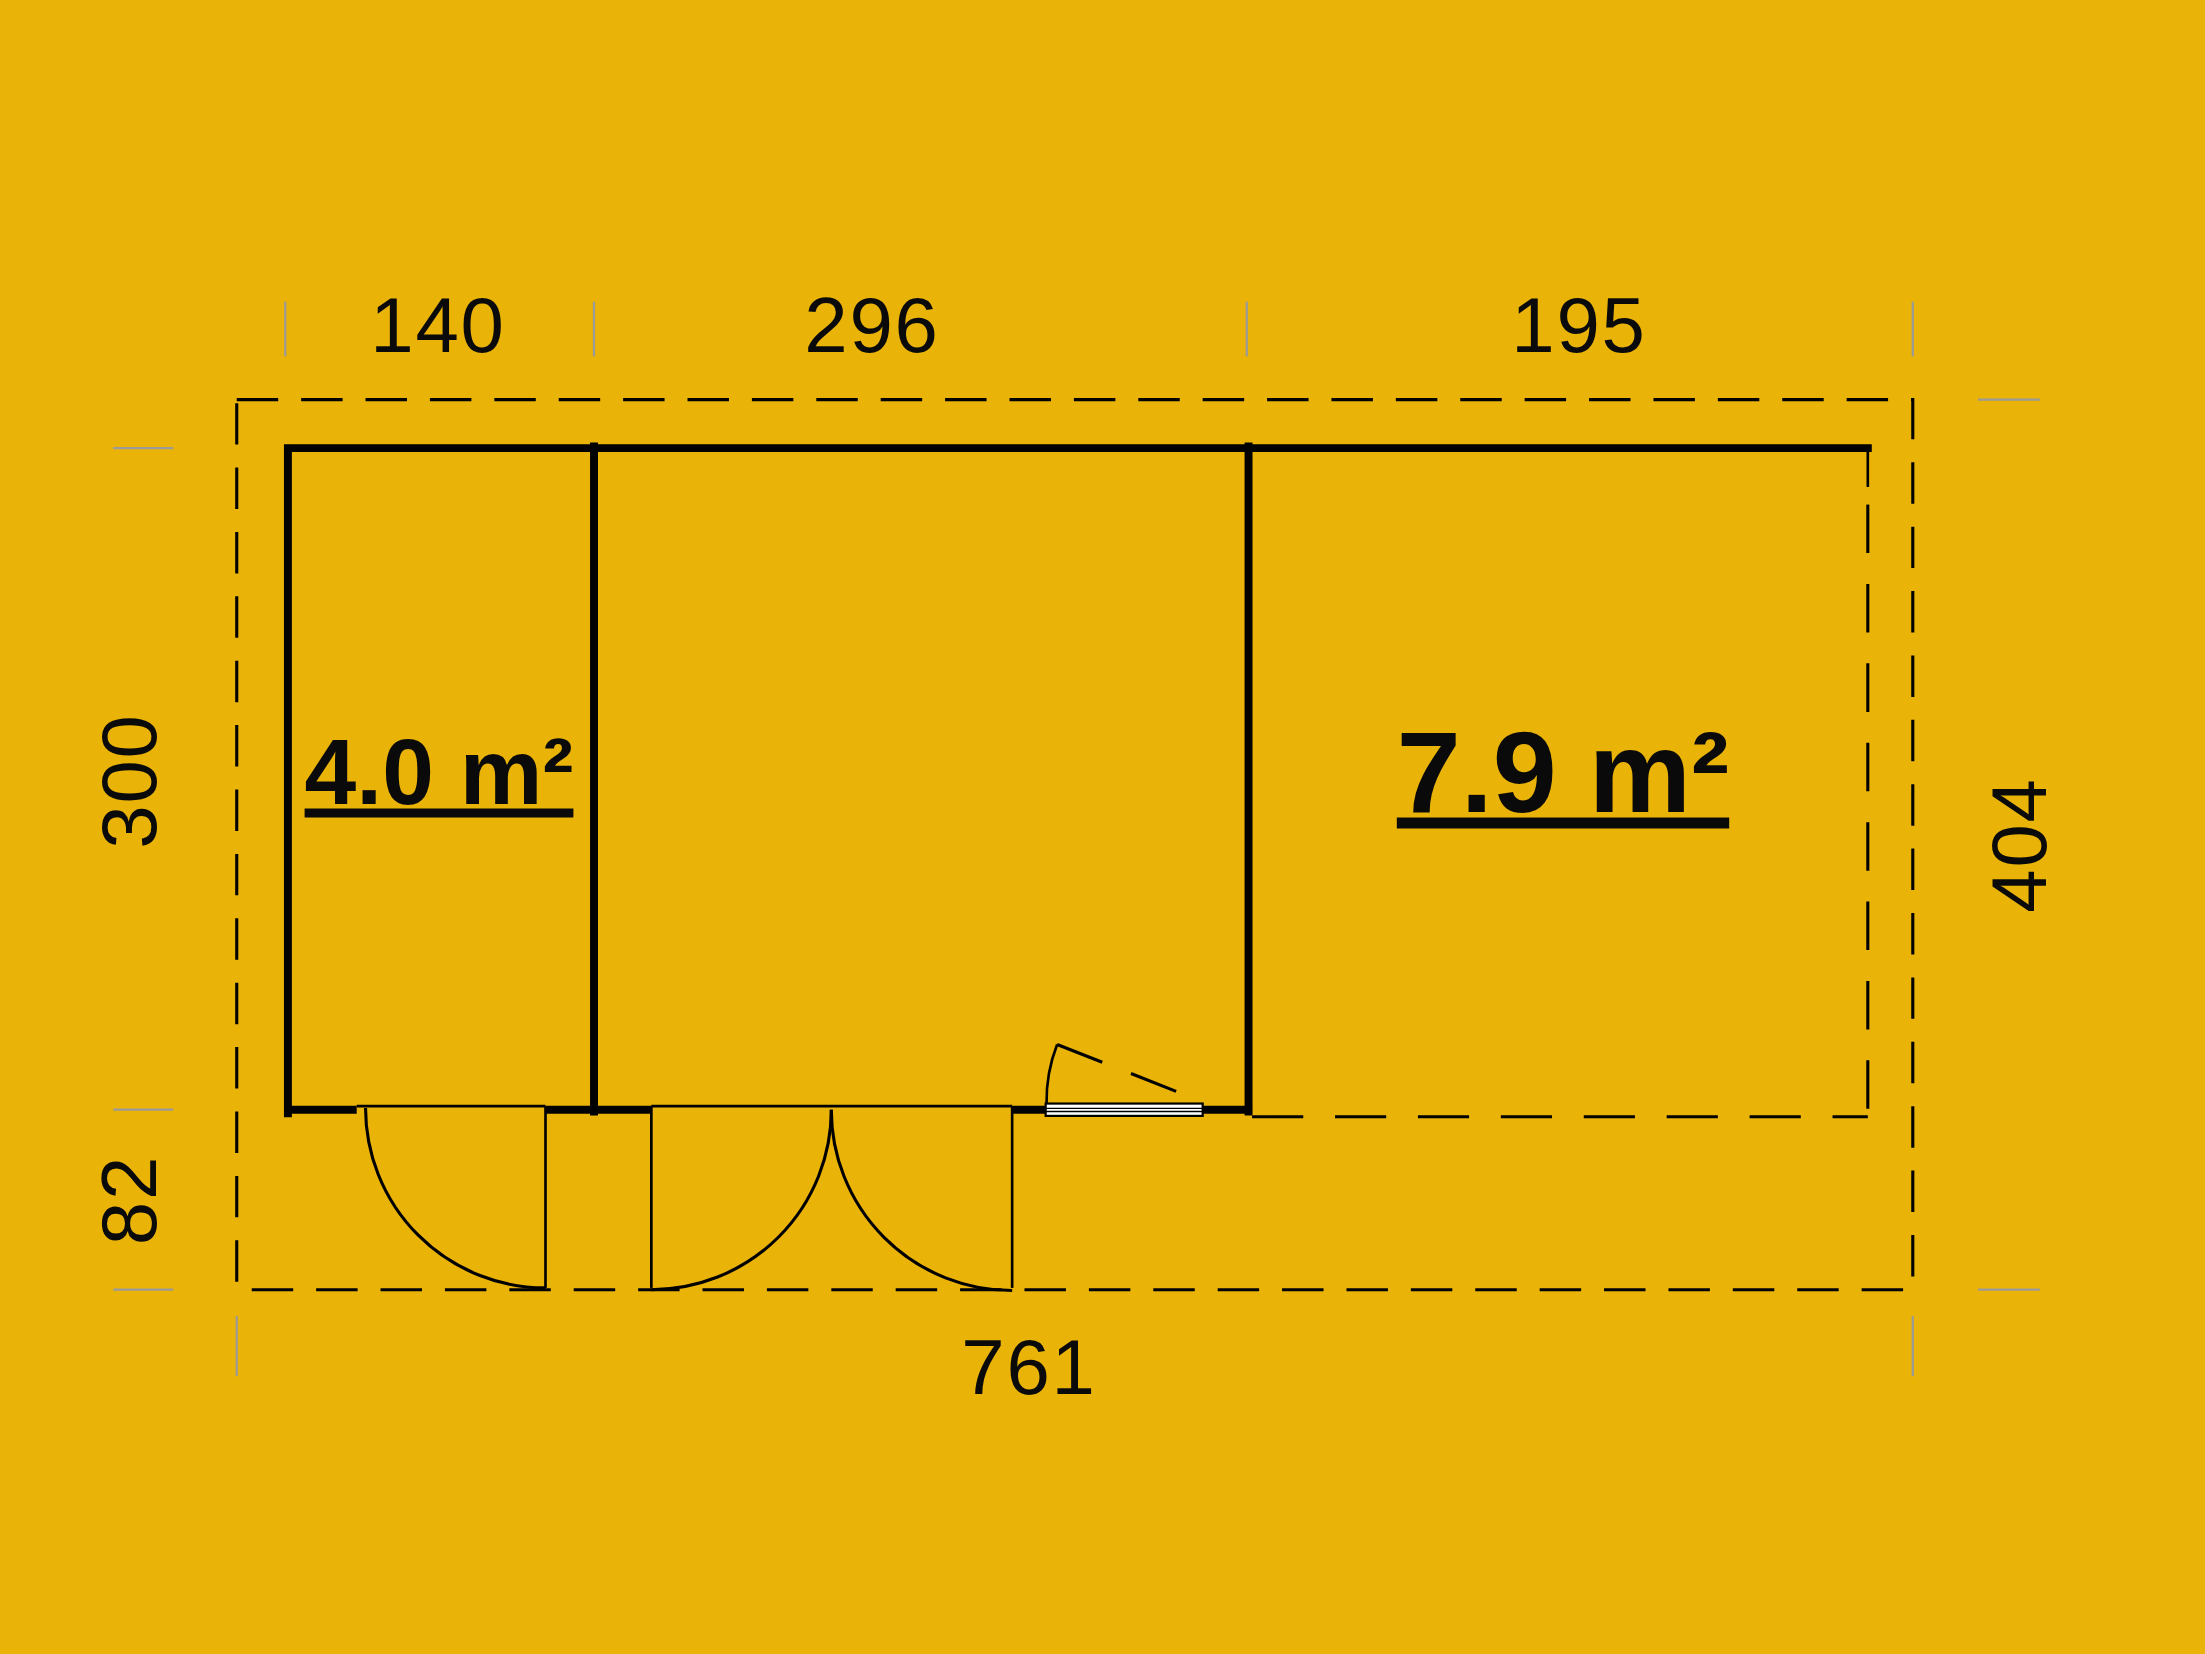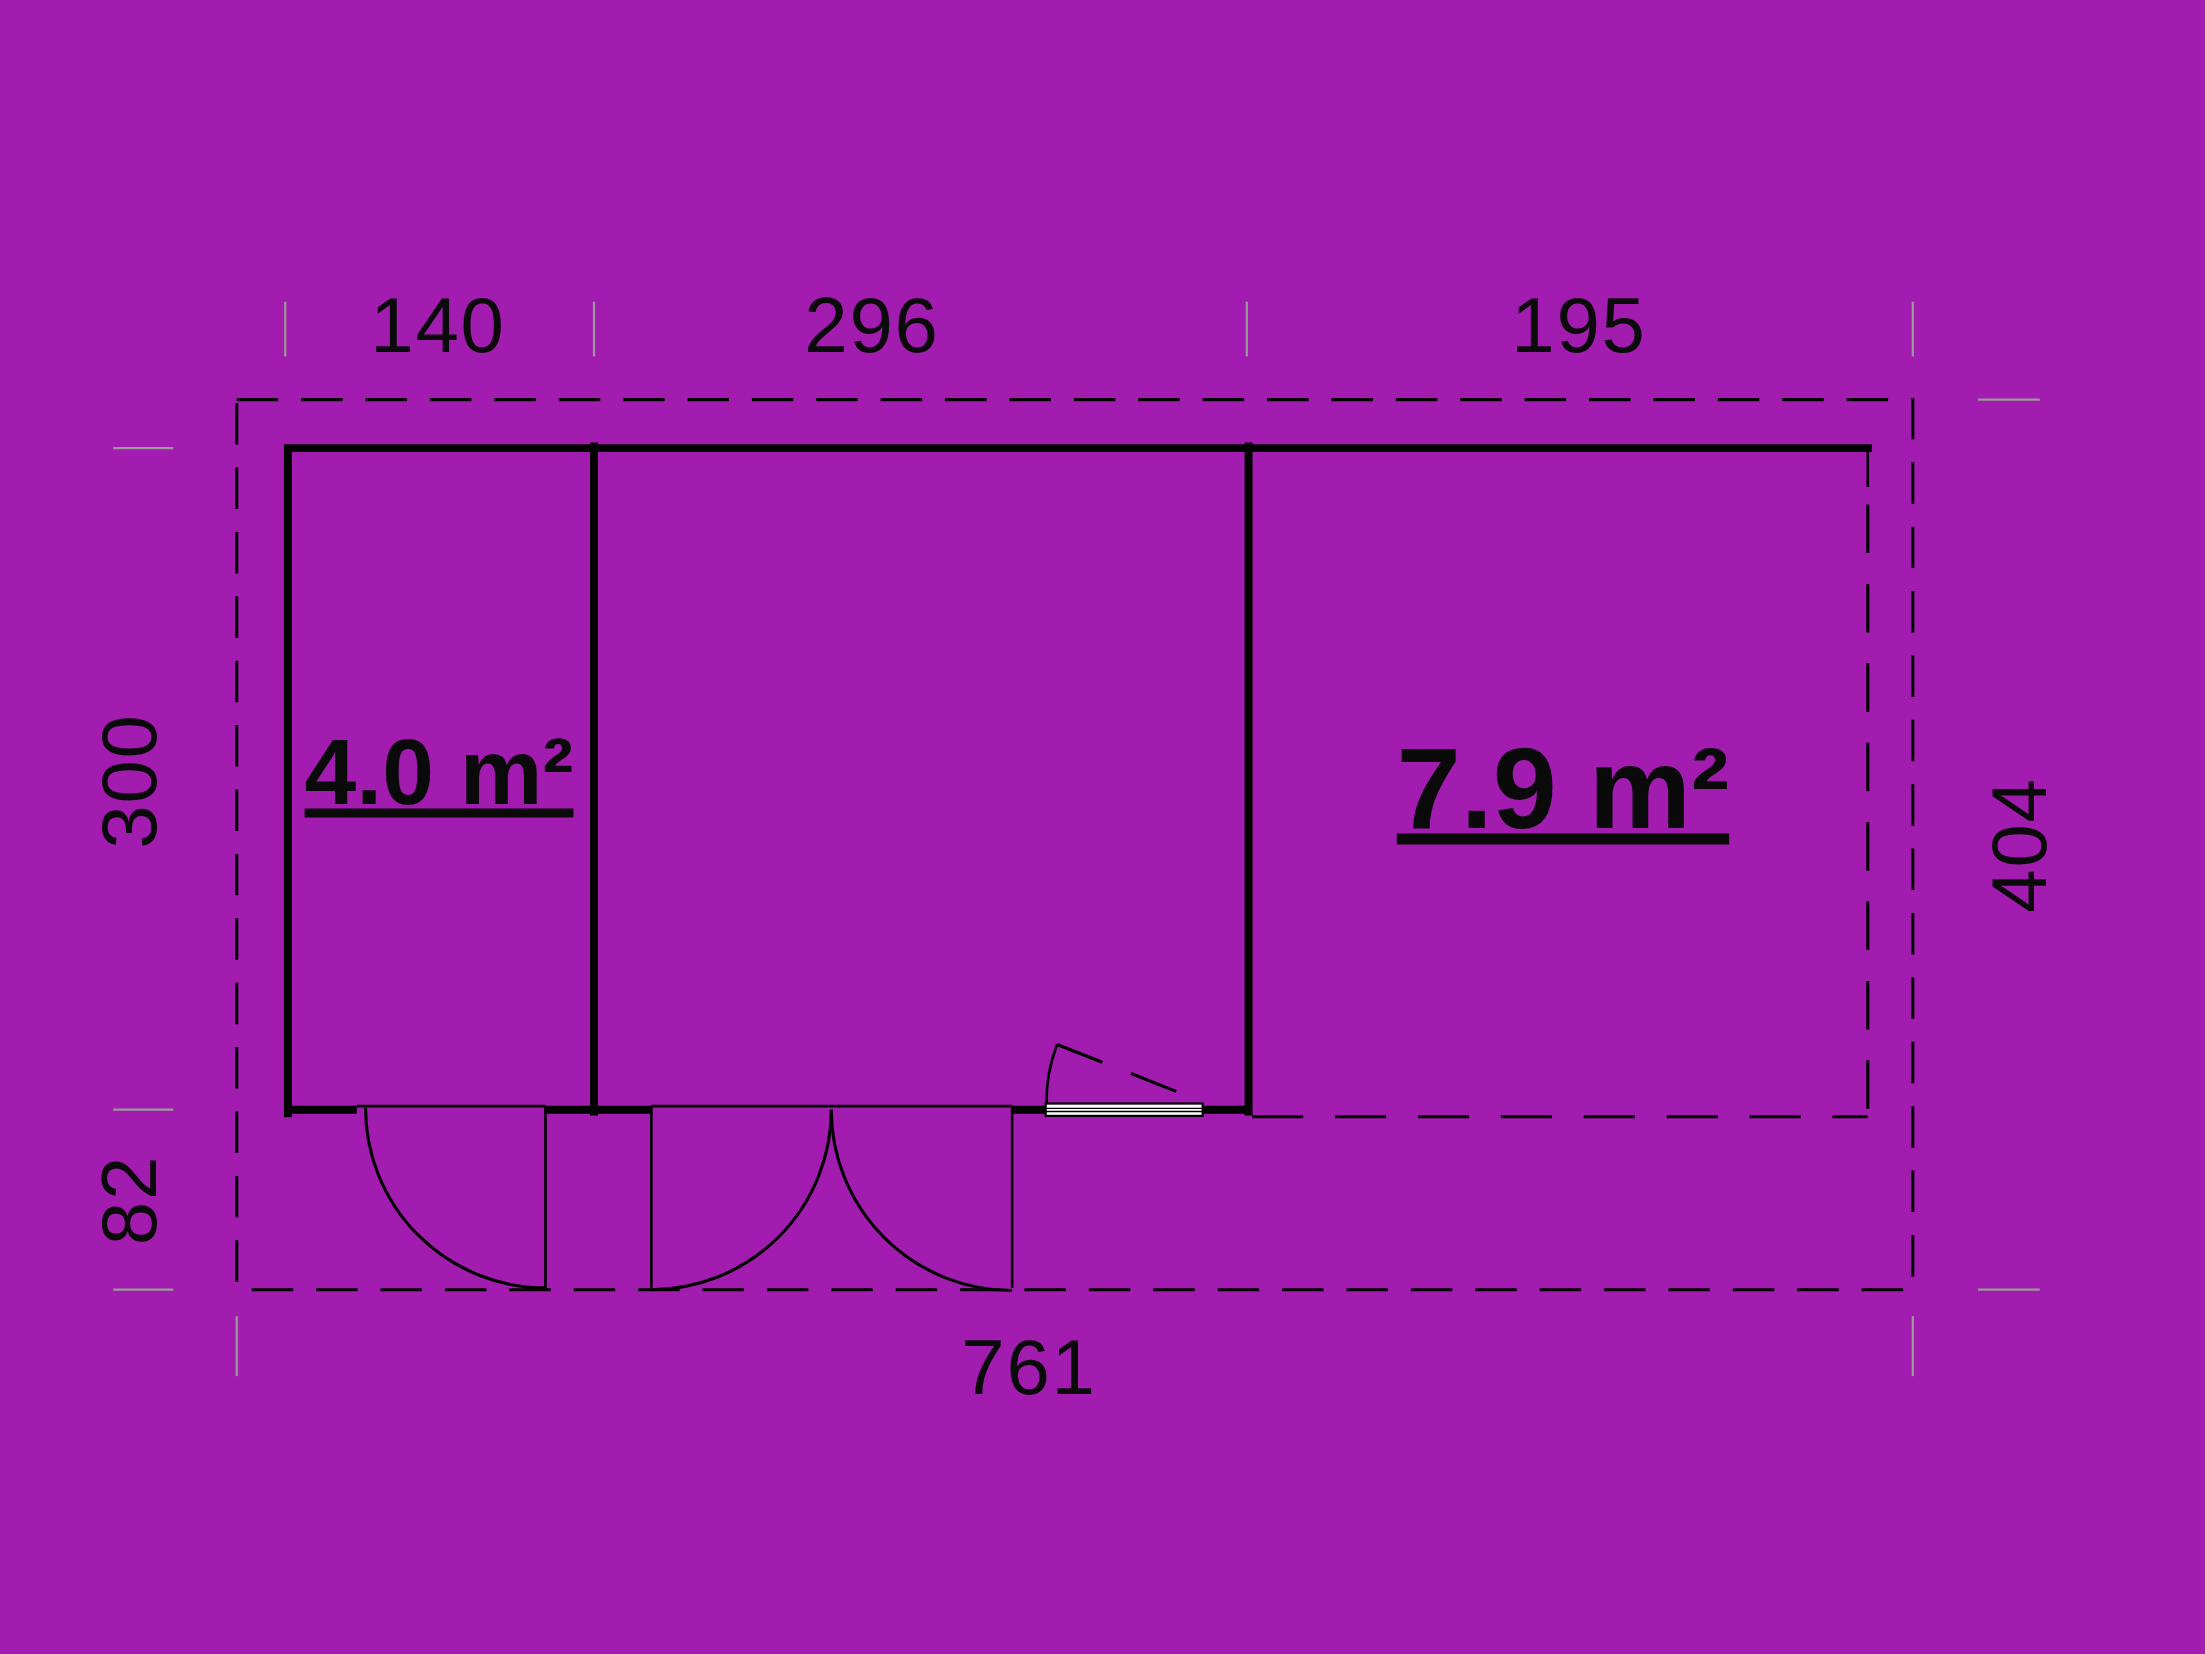--- a/index.html
+++ b/index.html
@@ -4,21 +4,21 @@
 <style>
   html, body {
     margin: 0;
     padding: 0;
     background: #ffffff;
   }
   .canvas {
     position: relative;
     width: 2206px;
     height: 1654px;
-    background: #a21caf;
+    background: #eab308;
     font-family: "Liberation Sans", sans-serif;
     overflow: hidden;
   }
   .canvas svg {
     position: absolute;
     left: 0;
     top: 0;
   }
   .lbl {
     position: absolute;
@@ -34,21 +34,21 @@
     font-size: 78px;
     font-weight: 400;
     letter-spacing: 1.8px;
   }
   .room {
     font-weight: 700;
     text-decoration: underline;
   }
   .room-1 { font-size: 93px; }
   .room-2 { font-size: 146px; }
-  .room-3 { font-size: 115px; margin-top: 16px; }
+  .room-3 { font-size: 115px; }
 </style>
 </head>
 <body>
 
 <div class="canvas">
 
   <svg width="2206" height="1654" viewBox="0 0 2500 1875">
 
     <rect x="268" y="453" width="1900" height="1009" fill="none" stroke="#000000" stroke-width="3.5" stroke-dasharray="47 26"></rect>
 

